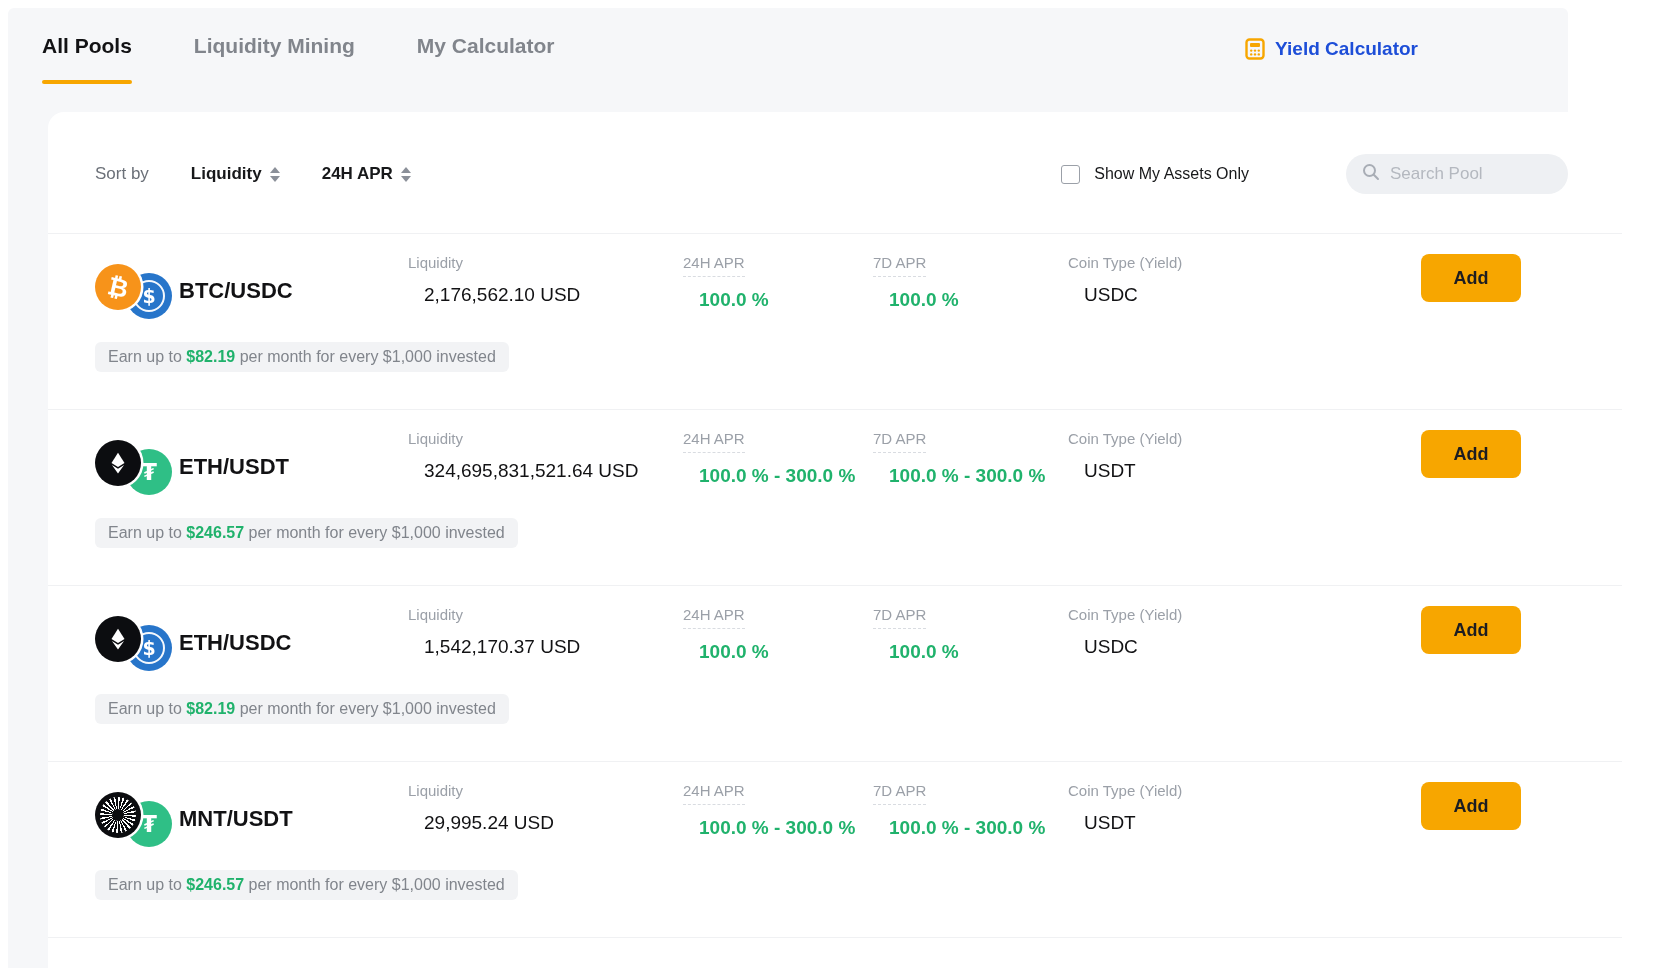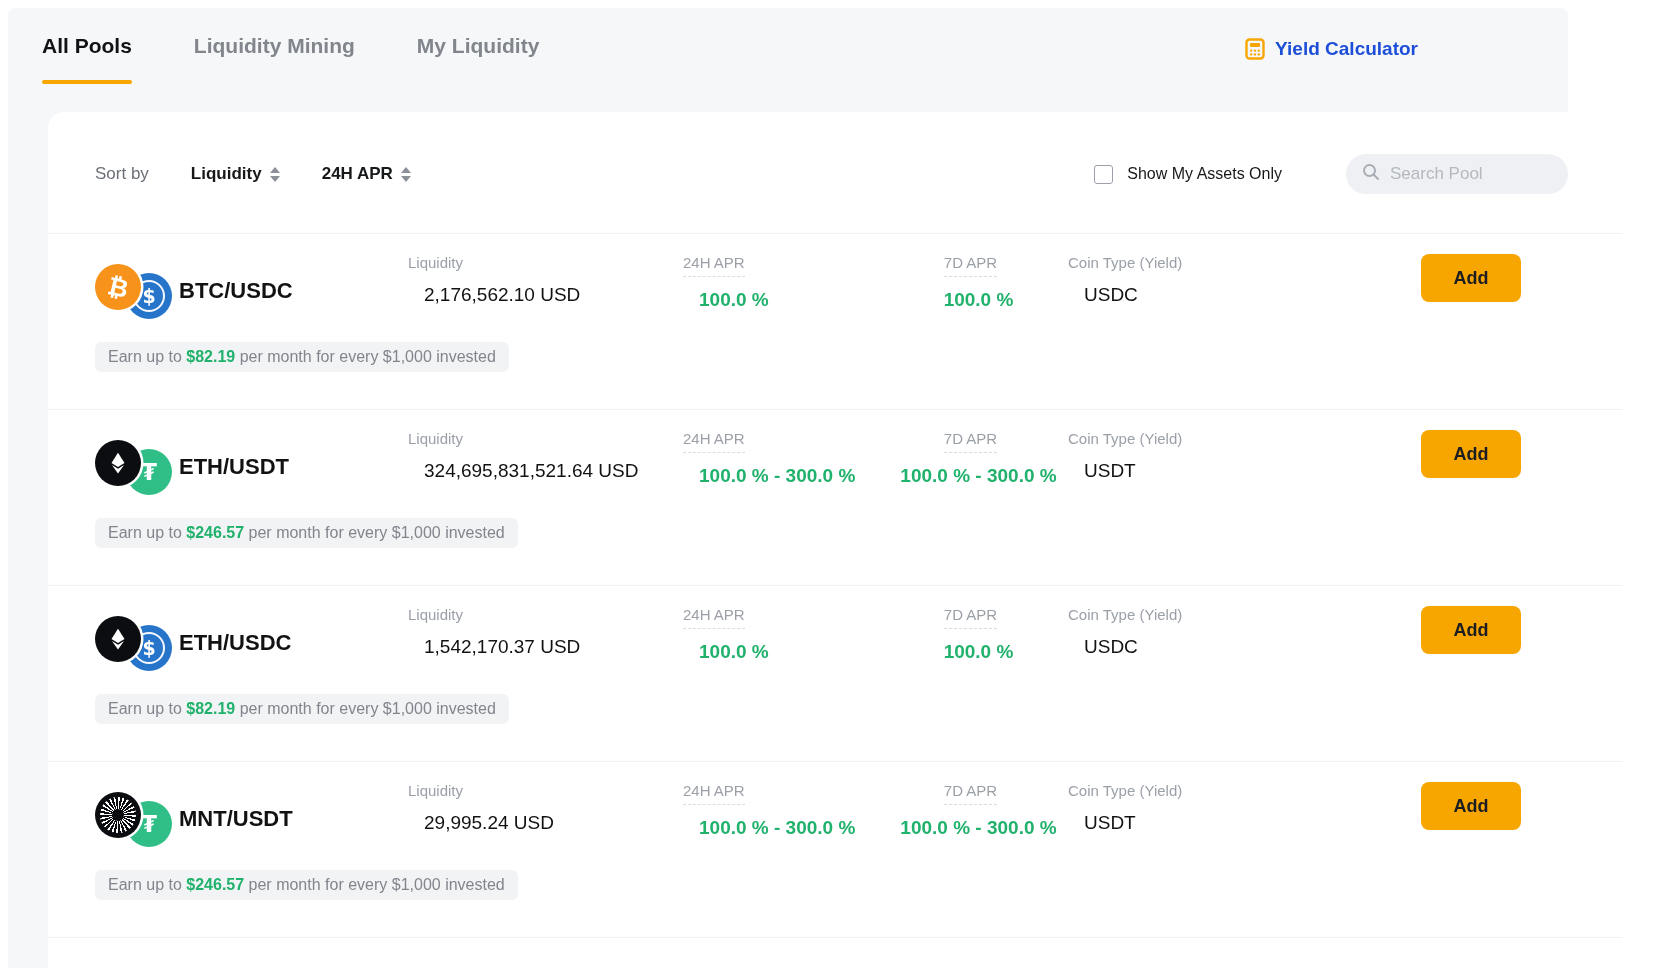--- a/index.html
+++ b/index.html
@@ -21,21 +21,21 @@
 
   
   .toolbar { position:absolute; left:47px; right:54px; top:40px; height:44px; display:flex; align-items:center; }
   .sort-by { font-size:17px; color:#6b7078; margin-right:42px; }
   .sort-item { display:flex; align-items:center; gap:8px; font-size:17px; font-weight:700; color:#17181a; margin-right:42px; cursor:pointer; }
   .sort-arrows { display:flex; flex-direction:column; gap:3px; }
   .tri-up { width:0; height:0; border-left:5px solid transparent; border-right:5px solid transparent; border-bottom:6px solid #8b9099; }
   .tri-down { width:0; height:0; border-left:5px solid transparent; border-right:5px solid transparent; border-top:6px solid #8b9099; }
 
   .toolbar-right { margin-left:auto; display:flex; align-items:center; }
-  .checkbox-wrap { display:flex; gap:14px; cursor:pointer; margin-right:64px; }
+  .checkbox-wrap { display:flex; gap:14px; cursor:pointer; margin-right:97px; }
   .checkbox { width:19px; height:19px; border:1.5px solid #9ba0a8; border-radius:3px; background:#fff; }
   .checkbox-label { font-size:16px; color:#17181a; }
   .search-pill { display:flex; align-items:center; gap:10px; width:222px; height:40px; background:#eef0f3; border-radius:20px; padding:12px 16px; }
   .search-pill input { border:none; outline:none; background:transparent; font-size:17px; color:#17181a; width:150px; font-family:inherit; }
   .search-pill input::placeholder { color:#b4b8bf; }
 
   
   .rows { position:absolute; left:0; right:0; top:121px; }
   .pool-row { height:176px; border-top:1px solid #f0f1f3; padding:20px 0 0 47px; }
   .pool-main { display:flex; align-items:flex-start; }
@@ -55,21 +55,21 @@
   .coin.usdt { background:#2fbf86; }
   .coin.usdt .coin-glyph { font-size:23px; }
   .coin.mnt { background:#0c0d10; overflow:hidden; }
   .mnt-spokes { position:absolute; left:5px; top:5px; right:5px; bottom:5px; border-radius:50%; background:repeating-conic-gradient(#ffffff 0deg 6deg, #0c0d10 6deg 15deg); }
   .mnt-core { position:absolute; left:17px; top:17px; right:17px; bottom:17px; border-radius:50%; background:#0c0d10; }
   .pair-name { font-size:22px; font-weight:700; color:#121214; margin-left:0; white-space:nowrap; }
 
   .col { padding-top:0; }
   .col-liquidity { width:275px; }
   .col-apr24 { width:190px; }
-  .col-apr7 { width:195px;text-align:center; }
+  .col-apr7 { width:195px; }
   .col-coin { width:353px; }
   .col-add { width:100px; }
   .cell-label { font-size:15px; color:#9ba0a8; display:inline-block; }
   .cell-label.dashed { border-bottom:1.5px dashed #d9dce1; padding-bottom:5px; }
   .cell-value { margin-top:12px; font-size:19px; color:#121214; white-space:nowrap;margin-left:16px; }
   .cell-value.green { color:#20b26c; font-weight:600; }
 
   .add-btn { width:100px; height:48px; background:#f7a600; border:none; border-radius:8px; font-size:18px; font-weight:600; color:#1c1d21; cursor:pointer; font-family:inherit; }
 
   .earn-badge { display:inline-flex; align-items:center; margin-top:22px; background:#f2f3f5; border-radius:6px; padding:6px 13px; font-size:16px; color:#81858c; white-space:pre; }
@@ -78,21 +78,21 @@
 </style>
 </head>
 <body>
 
 <div class="stage">
   <div class="bg"></div>
 
   <div class="tabs">
     <div class="tab active">All Pools</div>
     <div class="tab">Liquidity Mining</div>
-    <div class="tab">My Liquidity</div>
+    <div class="tab">My Calculator</div>
   </div>
 
   <div class="yield-calc">
     <span>
       <svg width="22" height="22" viewBox="0 0 22 22" fill="none">
         <rect x="2.5" y="1.5" width="17" height="19" rx="3" stroke="#f7a600" stroke-width="2.4"></rect>
         <rect x="6" y="5" width="10" height="4" rx="1" fill="#f7a600"></rect>
         <circle cx="7.2" cy="12.6" r="1.2" fill="#f7a600"></circle>
           <circle cx="11" cy="12.6" r="1.2" fill="#f7a600"></circle>
           <circle cx="14.8" cy="12.6" r="1.2" fill="#f7a600"></circle>

